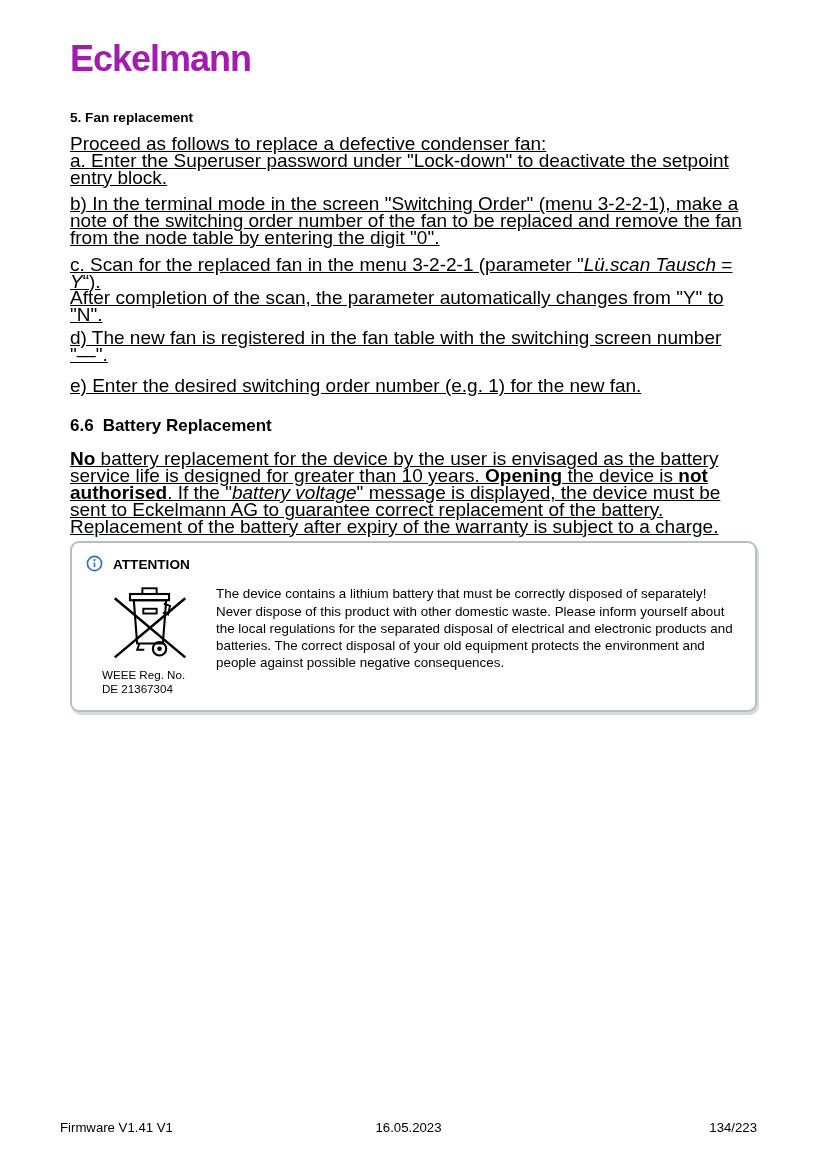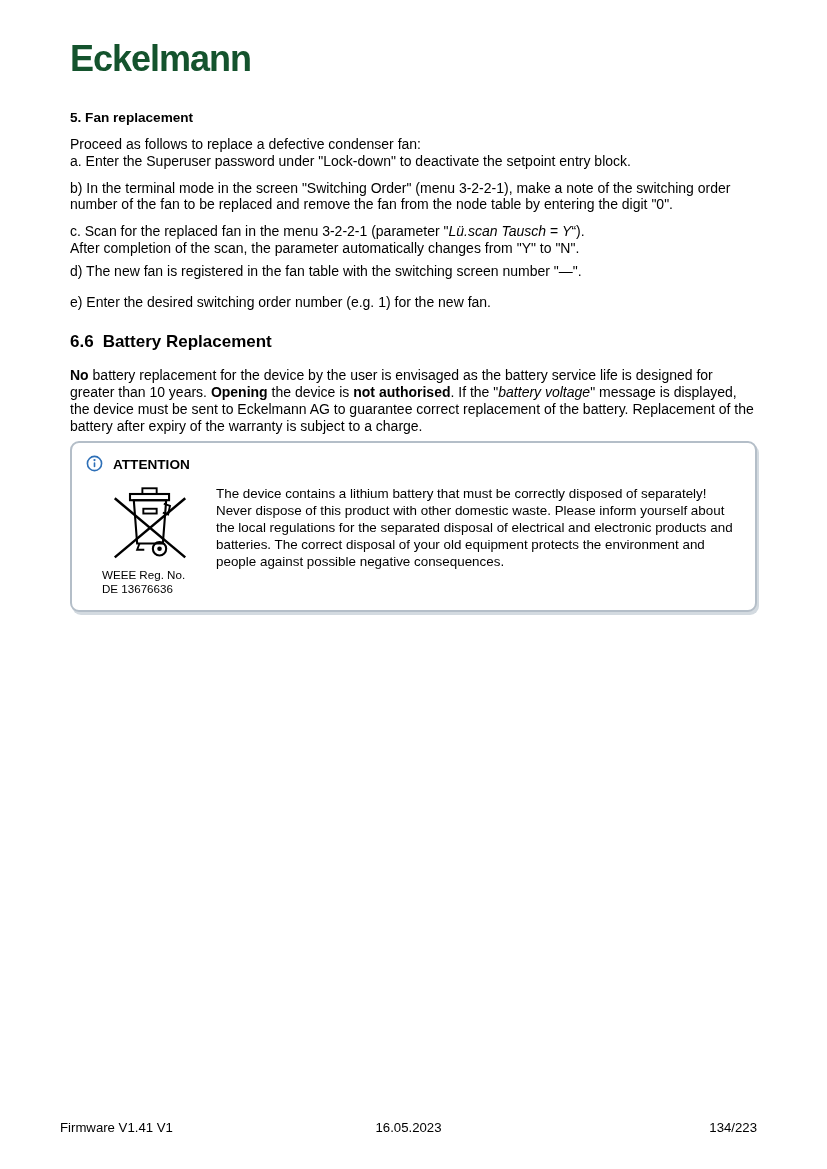--- a/index.html
+++ b/index.html
@@ -16,33 +16,34 @@
     position: absolute;
     left: 70px;
     top: 0;
     width: 687px;
   }
   .logo {
     margin-top: 41px;
     font-size: 36px;
     line-height: 36px;
     font-weight: 700;
-    color: #14532d;
+    color: #a21caf;
     letter-spacing: -1px;
   }
   .fan-heading {
     margin: 32px 0 0 0;
     font-size: 13.6px;
     line-height: 17px;
     font-weight: 700;
   }
   p.body {
     margin: 10px 0 0 0;
-    font-size: 14px;
+    font-size: 19px;
     line-height: 16.8px;
+    text-decoration: underline;
   }
   p.body.tight { margin-top: 6px; }
   p.body.tight2 { margin-top: 14px; }
   .battery-heading {
     margin: 21px 0 0 0;
     font-size: 17px;
     line-height: 21px;
     font-weight: 700;
   }
   .battery-heading .h-num { margin-right: 9px; }
@@ -145,21 +146,21 @@
               <path d="M25 17 L59 17 L55.5 62.5 L28.5 62.5 Z" stroke-width="2.2"></path>
               <rect x="35" y="26" width="14" height="5" stroke-width="2"></rect>
               <path d="M56.5 20.5 l6.5 2.5 -2 9 -5.5 -2" stroke-width="2"></path>
               <path d="M31 62.5 l-2.5 6.5 h7.5" stroke-width="2"></path>
               <circle cx="52" cy="68" r="7" stroke-width="2.2"></circle>
               <circle cx="52" cy="68" r="2.4" fill="#000000" stroke="none"></circle>
             </g>
           </svg>
           <div class="weee-caption">
             <span>WEEE Reg. No.</span><br>
-            <span>DE 13676636</span>
+            <span>DE 21367304</span>
           </div>
         </div>
         <p class="attention-text">The device contains a lithium battery that must be correctly disposed of separately! Never dispose of this product with other domestic waste. Please inform yourself about the local regulations for the separated disposal of electrical and electronic products and batteries. The correct disposal of your old equipment protects the environment and people against possible negative consequences.</p>
       </div>
     </div>
 
   </div>
 
   <div class="footer">
     <span class="f-left">Firmware V1.41 V1</span>

